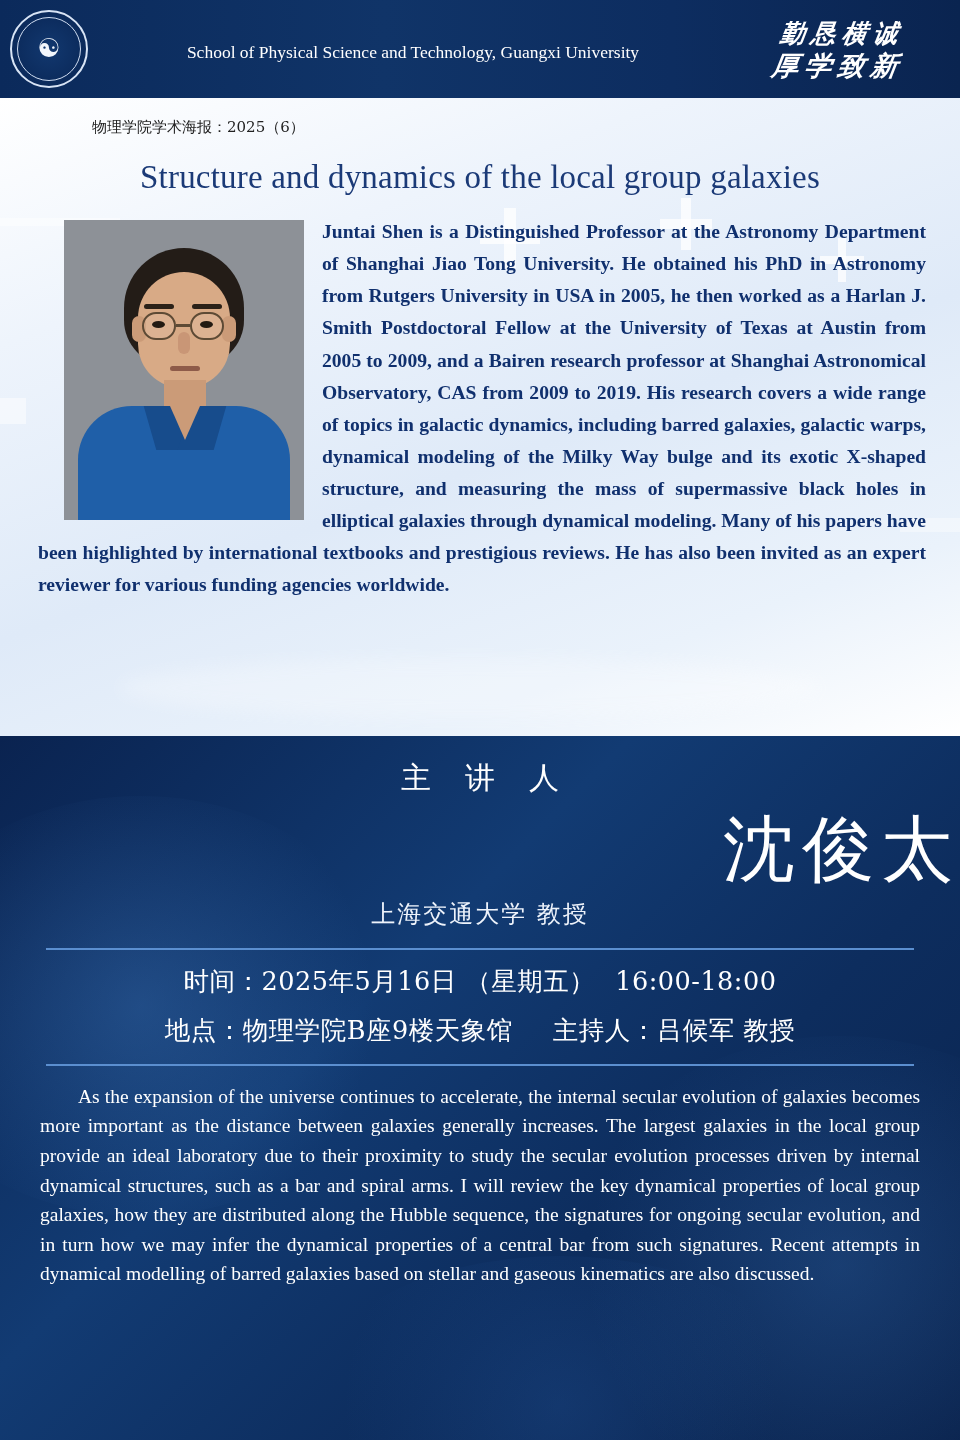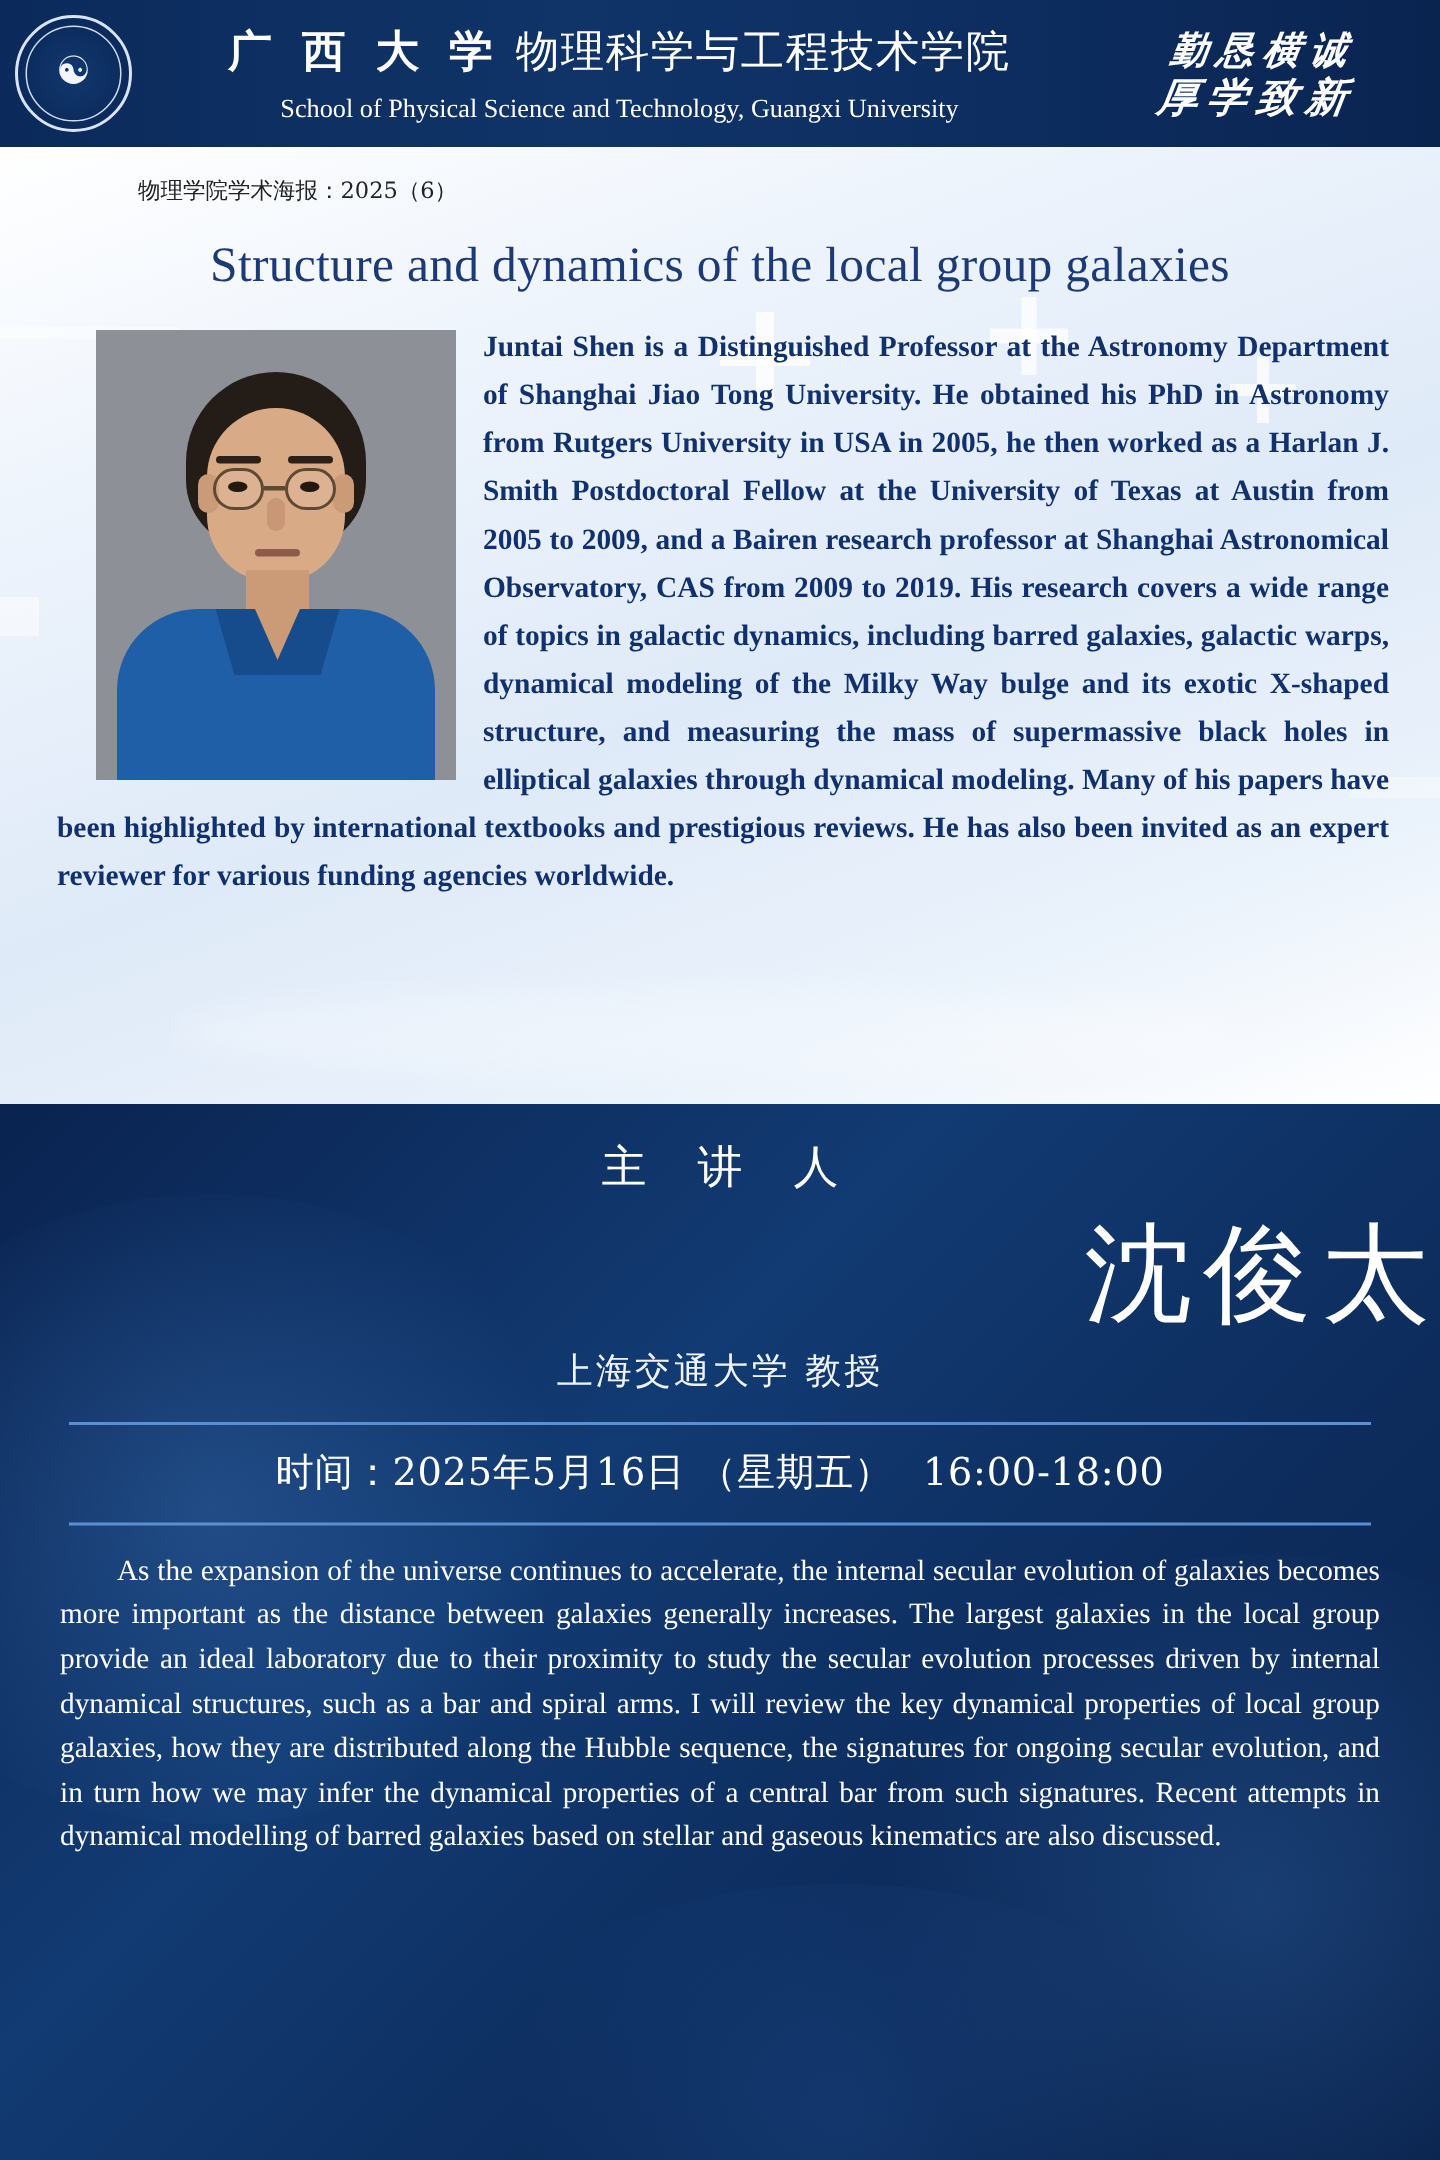--- a/index.html
+++ b/index.html
@@ -300,24 +300,20 @@
 </head>
 <body>
 
 <div class="poster">
 
   <div class="header">
     <div class="header-seal">
       <span class="seal-glyph">☯</span>
     </div>
     <div class="header-text">
-      <div class="header-cn">
-        <span class="uni">广 西 大 学</span>
-        <span>物理科学与工程技术学院</span>
-      </div>
       <div class="header-en">School of Physical Science and Technology, Guangxi University</div>
     </div>
     <div class="header-motto">
       <div class="motto-line l1">勤恳横诚</div>
       <div class="motto-line l2">厚学致新</div>
     </div>
   </div>
 
   <div class="upper">
 
@@ -369,20 +365,23 @@
       <div class="speaker-label">主讲人</div>
       <div class="speaker-name">沈俊太</div>
       <div class="speaker-affil">上海交通大学 教授</div>
 
       <div class="rule"></div>
 
       <div class="meta">
         <div class="meta-line">
           <span>时间：</span><span>2025年5月16日 （星期五）</span><span class="gap"></span><span>16:00-18:00</span>
         </div>
+        <div class="meta-line">
+          <span>地点：</span><span>物理学院B座9楼天象馆</span><span class="gap"></span><span class="gap"></span><span>主持人：</span><span>吕候军 教授</span>
+        </div>
       </div>
 
       <div class="rule bottom"></div>
 
       <div class="abstract"><span class="indent"></span><span>As the expansion of the universe continues to accelerate, the internal secular evolution of galaxies becomes more important as the distance between galaxies generally increases. The largest galaxies in the local group provide an ideal laboratory due to their proximity to study the secular evolution processes driven by internal dynamical structures, such as a bar and spiral arms. I will review the key dynamical properties of local group galaxies, how they are distributed along the Hubble sequence, the signatures for ongoing secular evolution, and in turn how we may infer the dynamical properties of a central bar from such signatures.  Recent attempts in dynamical modelling of barred galaxies based on stellar and gaseous kinematics are also discussed.</span></div>
     </div>
 
     <div class="org">
       <div class="org-label">主办单位：</div>
       <div class="org-list">

